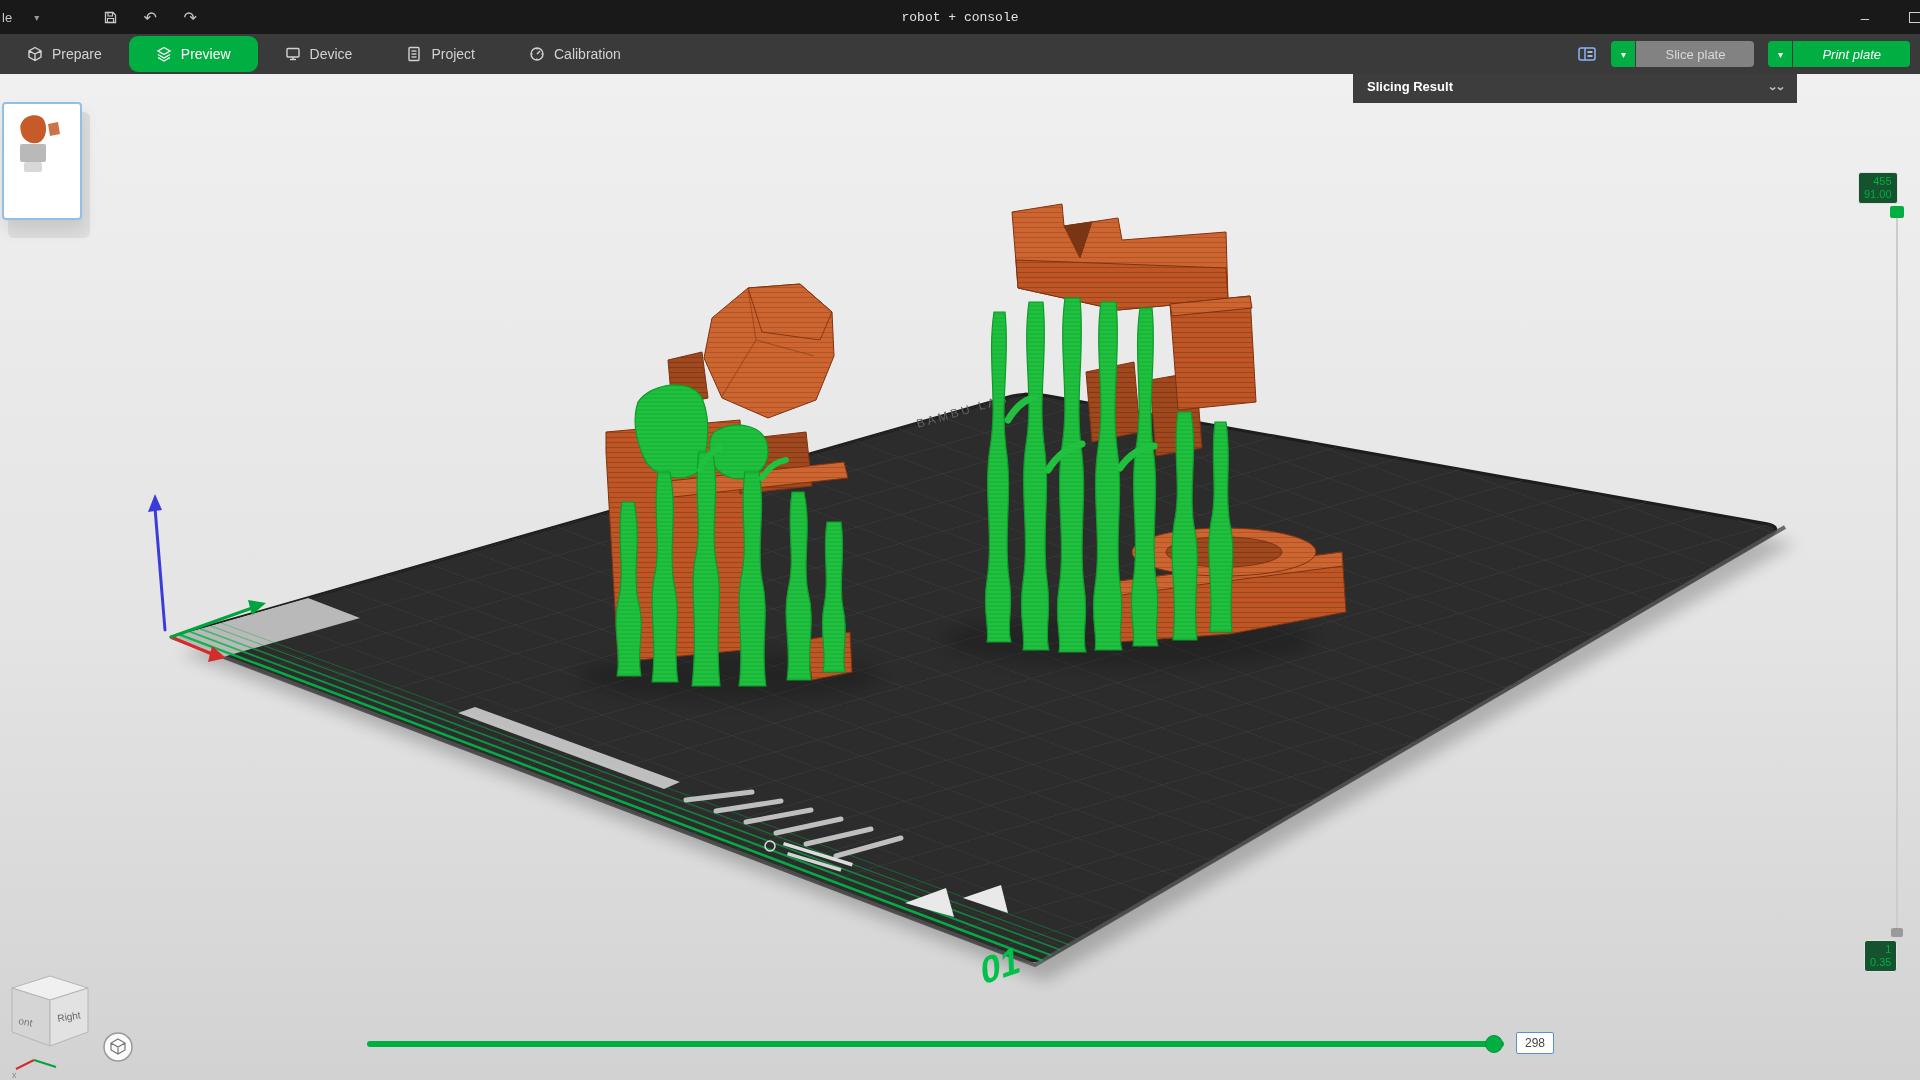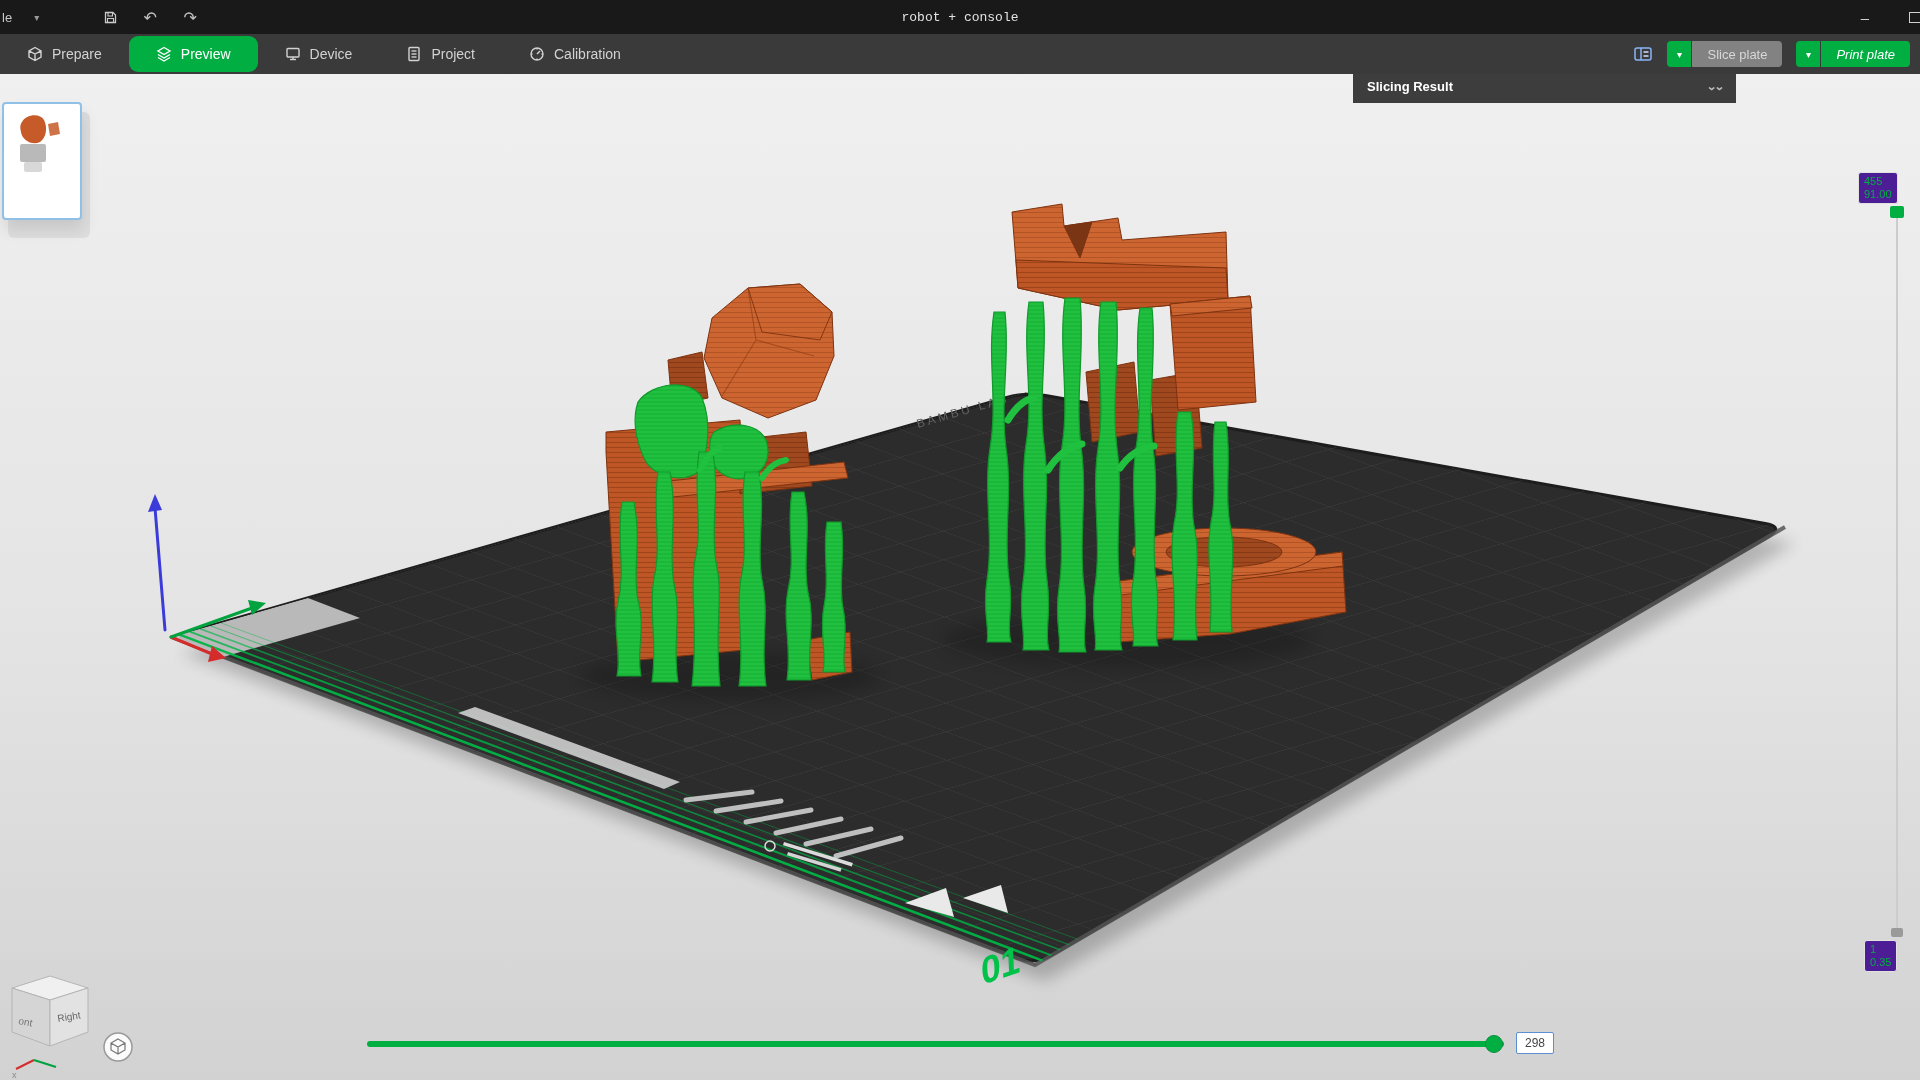--- a/index.html
+++ b/index.html
@@ -20,37 +20,37 @@
   .restore-box{width:11px;height:9px;border:1px solid #d0d0d0;display:inline-block;}
   
   .tabbar{position:absolute;top:34px;left:0;right:0;height:40px;background:#3a3a3a;display:flex;align-items:center;z-index:39;}
   .tab{display:flex;align-items:center;gap:9px;color:#d2d2d2;font-size:14px;padding:0 27px;height:36px;cursor:pointer;}
   .tab svg{flex:0 0 auto;}
   .tab.active{background:var(--accent);color:#fff;border-radius:9px;}
   .actions{margin-left:auto;display:flex;align-items:center;gap:14px;padding-right:10px;}
   .split{display:flex;align-items:stretch;height:26px;font-size:13px;}
   .split .dd{width:24px;background:var(--accent);color:#fff;display:flex;align-items:center;justify-content:center;
     border-radius:4px 0 0 4px;font-size:10px;}
-  .split .main{display:flex;align-items:center;padding:0 15px;border-radius:0 4px 4px 0;margin-left:1px;}
+  .split .main{display:flex;align-items:center;padding:0 29px;border-radius:0 4px 4px 0;margin-left:1px;}
   .split .main.disabled{background:#828282;color:#d8d8d8;}
   .split .main.primary{background:var(--accent);color:#fff;font-style:italic;}
   
-  .slicing{position:absolute;top:70px;left:1353px;width:383px;height:33px;background:#3d3d3d;color:#fff;
+  .slicing{position:absolute;top:70px;left:1353px;width:444px;height:33px;background:#3d3d3d;color:#fff;
     display:flex;align-items:center;padding:0 14px;box-sizing:border-box;z-index:35;font-size:13px;font-weight:bold;}
   .slicing .collapse{margin-left:auto;color:#bdbdbd;font-size:13px;letter-spacing:-3px;transform:scaleY(.8);}
   
   .vpbg{position:absolute;top:70px;left:0;right:0;bottom:0;background:linear-gradient(180deg,#f0f0f0 0%,#e4e4e4 55%,#d2d2d2 100%);z-index:0;}
   .scene{position:absolute;top:0;left:0;z-index:1;}
   
   .thumb-shadow{position:absolute;left:8px;top:112px;width:82px;height:126px;background:#dedede;border-radius:6px;z-index:18;}
   .thumb{position:absolute;left:2px;top:102px;width:76px;height:114px;background:#fff;border:2px solid #8fc1e8;
     border-radius:4px;z-index:20;box-shadow:2px 10px 16px rgba(0,0,0,.10);}
   
-  .chip{position:absolute;background:#4c1d95;border:1px solid #e2e2e2;border-radius:3px;padding:2px 5px;
-    color:var(--accent);font-size:11px;line-height:13px;text-align:left;z-index:12;}
+  .chip{position:absolute;background:#14532d;border:1px solid #e2e2e2;border-radius:3px;padding:2px 5px;
+    color:var(--accent);font-size:11px;line-height:13px;text-align:right;z-index:12;}
   .chip-top{left:1858px;top:172px;}
   .chip-bottom{left:1864px;top:940px;}
   .vtrack{position:absolute;left:1896px;top:212px;width:2px;height:722px;background:#cccccc;z-index:11;}
   .vhandle-top{position:absolute;left:1890px;top:206px;width:14px;height:12px;background:var(--accent);border-radius:2px;z-index:12;}
   .vhandle-bottom{position:absolute;left:1891px;top:928px;width:12px;height:9px;background:#9a9a9a;border-radius:2px;z-index:12;}
   
   .hslider{position:absolute;left:367px;top:1041px;width:1137px;height:6px;background:var(--accent);border-radius:3px;z-index:12;}
   .hhandle{position:absolute;left:1485px;top:1035px;width:18px;height:18px;border-radius:50%;
     background:var(--accent);border:1px solid #0a8f3c;box-sizing:border-box;z-index:13;}
   .hvalue{position:absolute;left:1516px;top:1032px;width:38px;height:22px;background:#fff;border:1px solid #5b8fd4;

